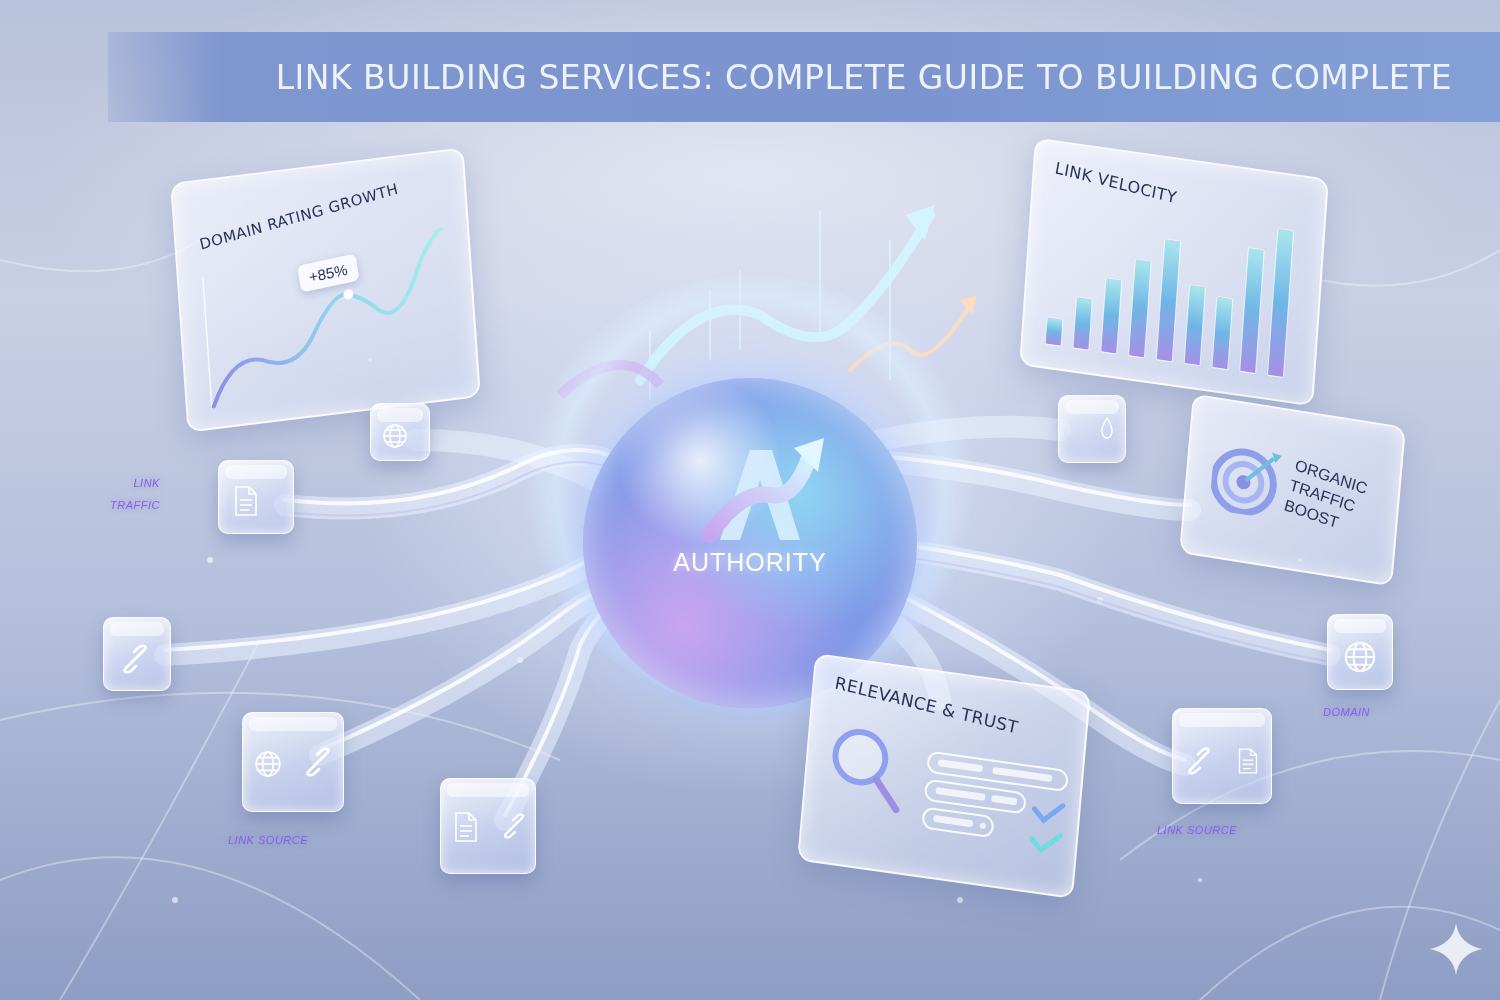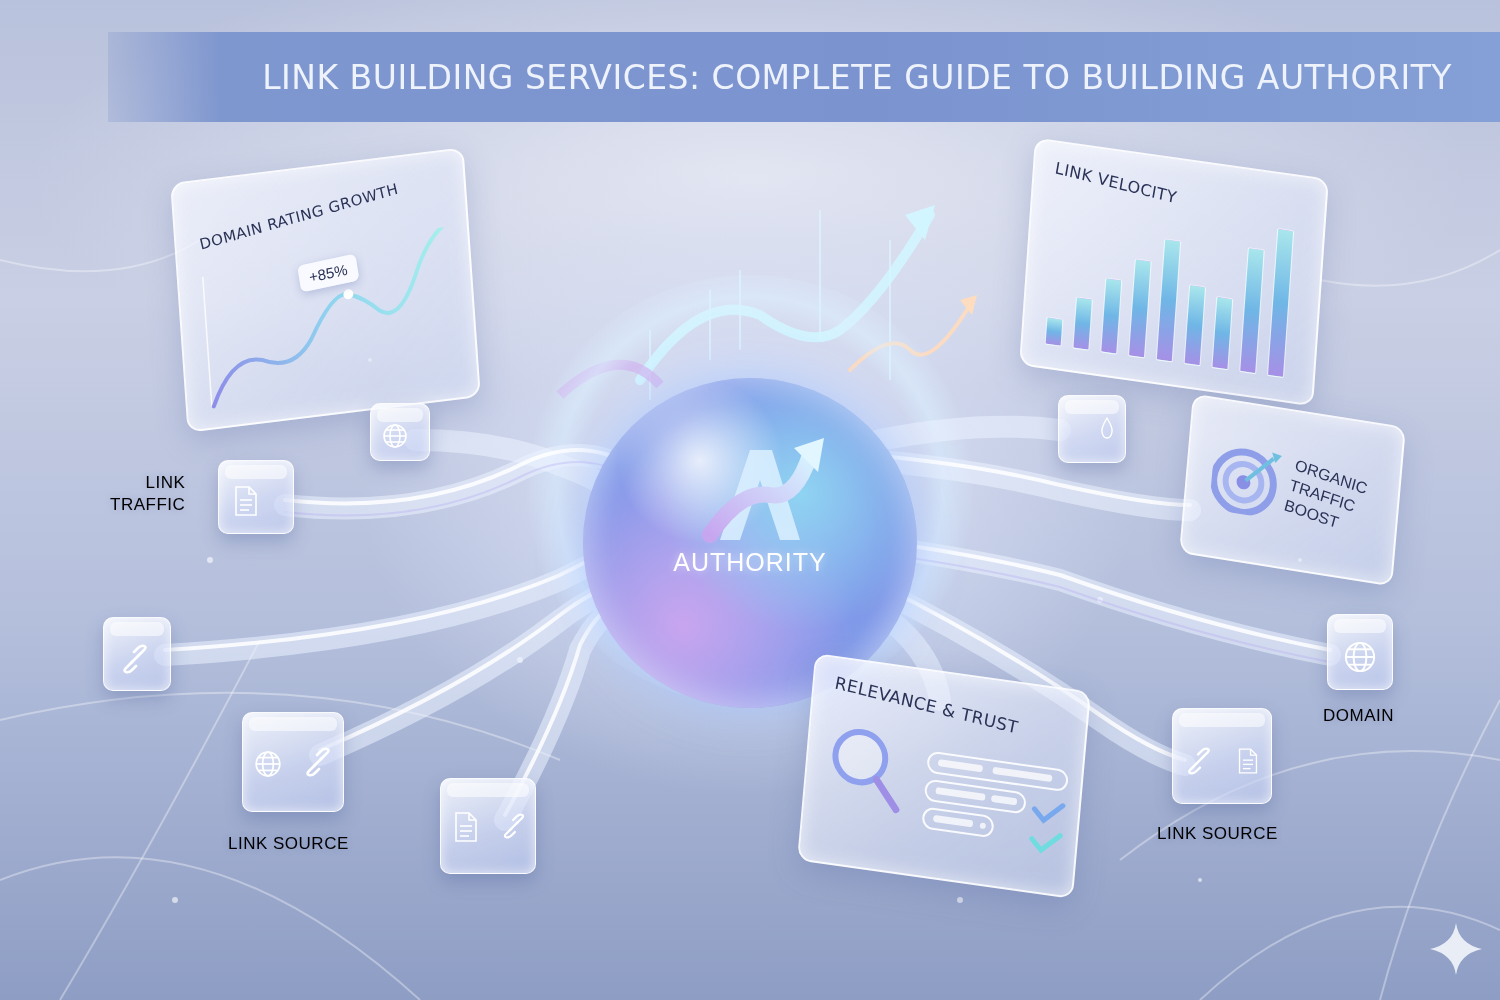--- a/index.html
+++ b/index.html
@@ -98,22 +98,22 @@
     border: 1.5px solid rgba(255,255,255,0.9);
     box-shadow: 0 8px 18px rgba(70,90,150,0.3), inset 0 0 12px rgba(255,255,255,0.7);
   }
   .cube::before {
     content: ""; position: absolute; left: 6px; right: 6px; top: 4px; height: 14px; border-radius: 6px;
     background: rgba(255,255,255,0.55);
   }
   .cube svg { position: absolute; }
 
   .label {
-    position: absolute; color: #000000; font-size: 17px; letter-spacing: 0.5px;
-    text-shadow: 0 0 6px rgba(80,100,160,0.35); white-space: nowrap; text-align: center;
+    position: absolute; color: #8b5cf6; font-size: 11px; letter-spacing: 0.5px;
+    text-shadow: 0 0 6px rgba(80,100,160,0.35); white-space: nowrap; text-align: center; font-style: italic;
   }
 
   .sparkle { position: absolute; left: 1427px; top: 920px; width: 58px; height: 58px; }
 </style>
 </head>
 <body>
 
 <svg class="bg-lines" width="1500" height="1000" viewBox="0 0 1500 1000">
   <g fill="none" stroke="rgba(255,255,255,0.35)" stroke-width="2">
     <path d="M0 720 Q 300 650 560 760"></path>
@@ -132,21 +132,21 @@
     <circle cx="1100" cy="600" r="3"></circle>
       <circle cx="1300" cy="560" r="2"></circle>
       <circle cx="960" cy="900" r="3"></circle>
     <circle cx="1200" cy="880" r="2"></circle>
       <circle cx="175" cy="900" r="3"></circle>
   </g>
 </svg>
 
 <div class="title-banner">
   <div class="title-text">
-    <span class="bold">LINK BUILDING SERVICES: COMPLETE</span><span class="light"> GUIDE TO BUILDING AUTHORITY</span>
+    <span class="bold">LINK BUILDING SERVICES: COMPLETE</span><span class="light"> GUIDE TO BUILDING COMPLETE</span>
   </div>
 </div>
 
 <svg class="bg-lines" width="1500" height="1000" viewBox="0 0 1500 1000">
   <g stroke="rgba(220,245,255,0.7)" stroke-width="2">
     <line x1="710" y1="360" x2="710" y2="290"></line>
       <line x1="740" y1="350" x2="740" y2="270"></line>
     <line x1="820" y1="340" x2="820" y2="210"></line>
       <line x1="890" y1="380" x2="890" y2="240"></line>
     <line x1="650" y1="400" x2="650" y2="330"></line>

